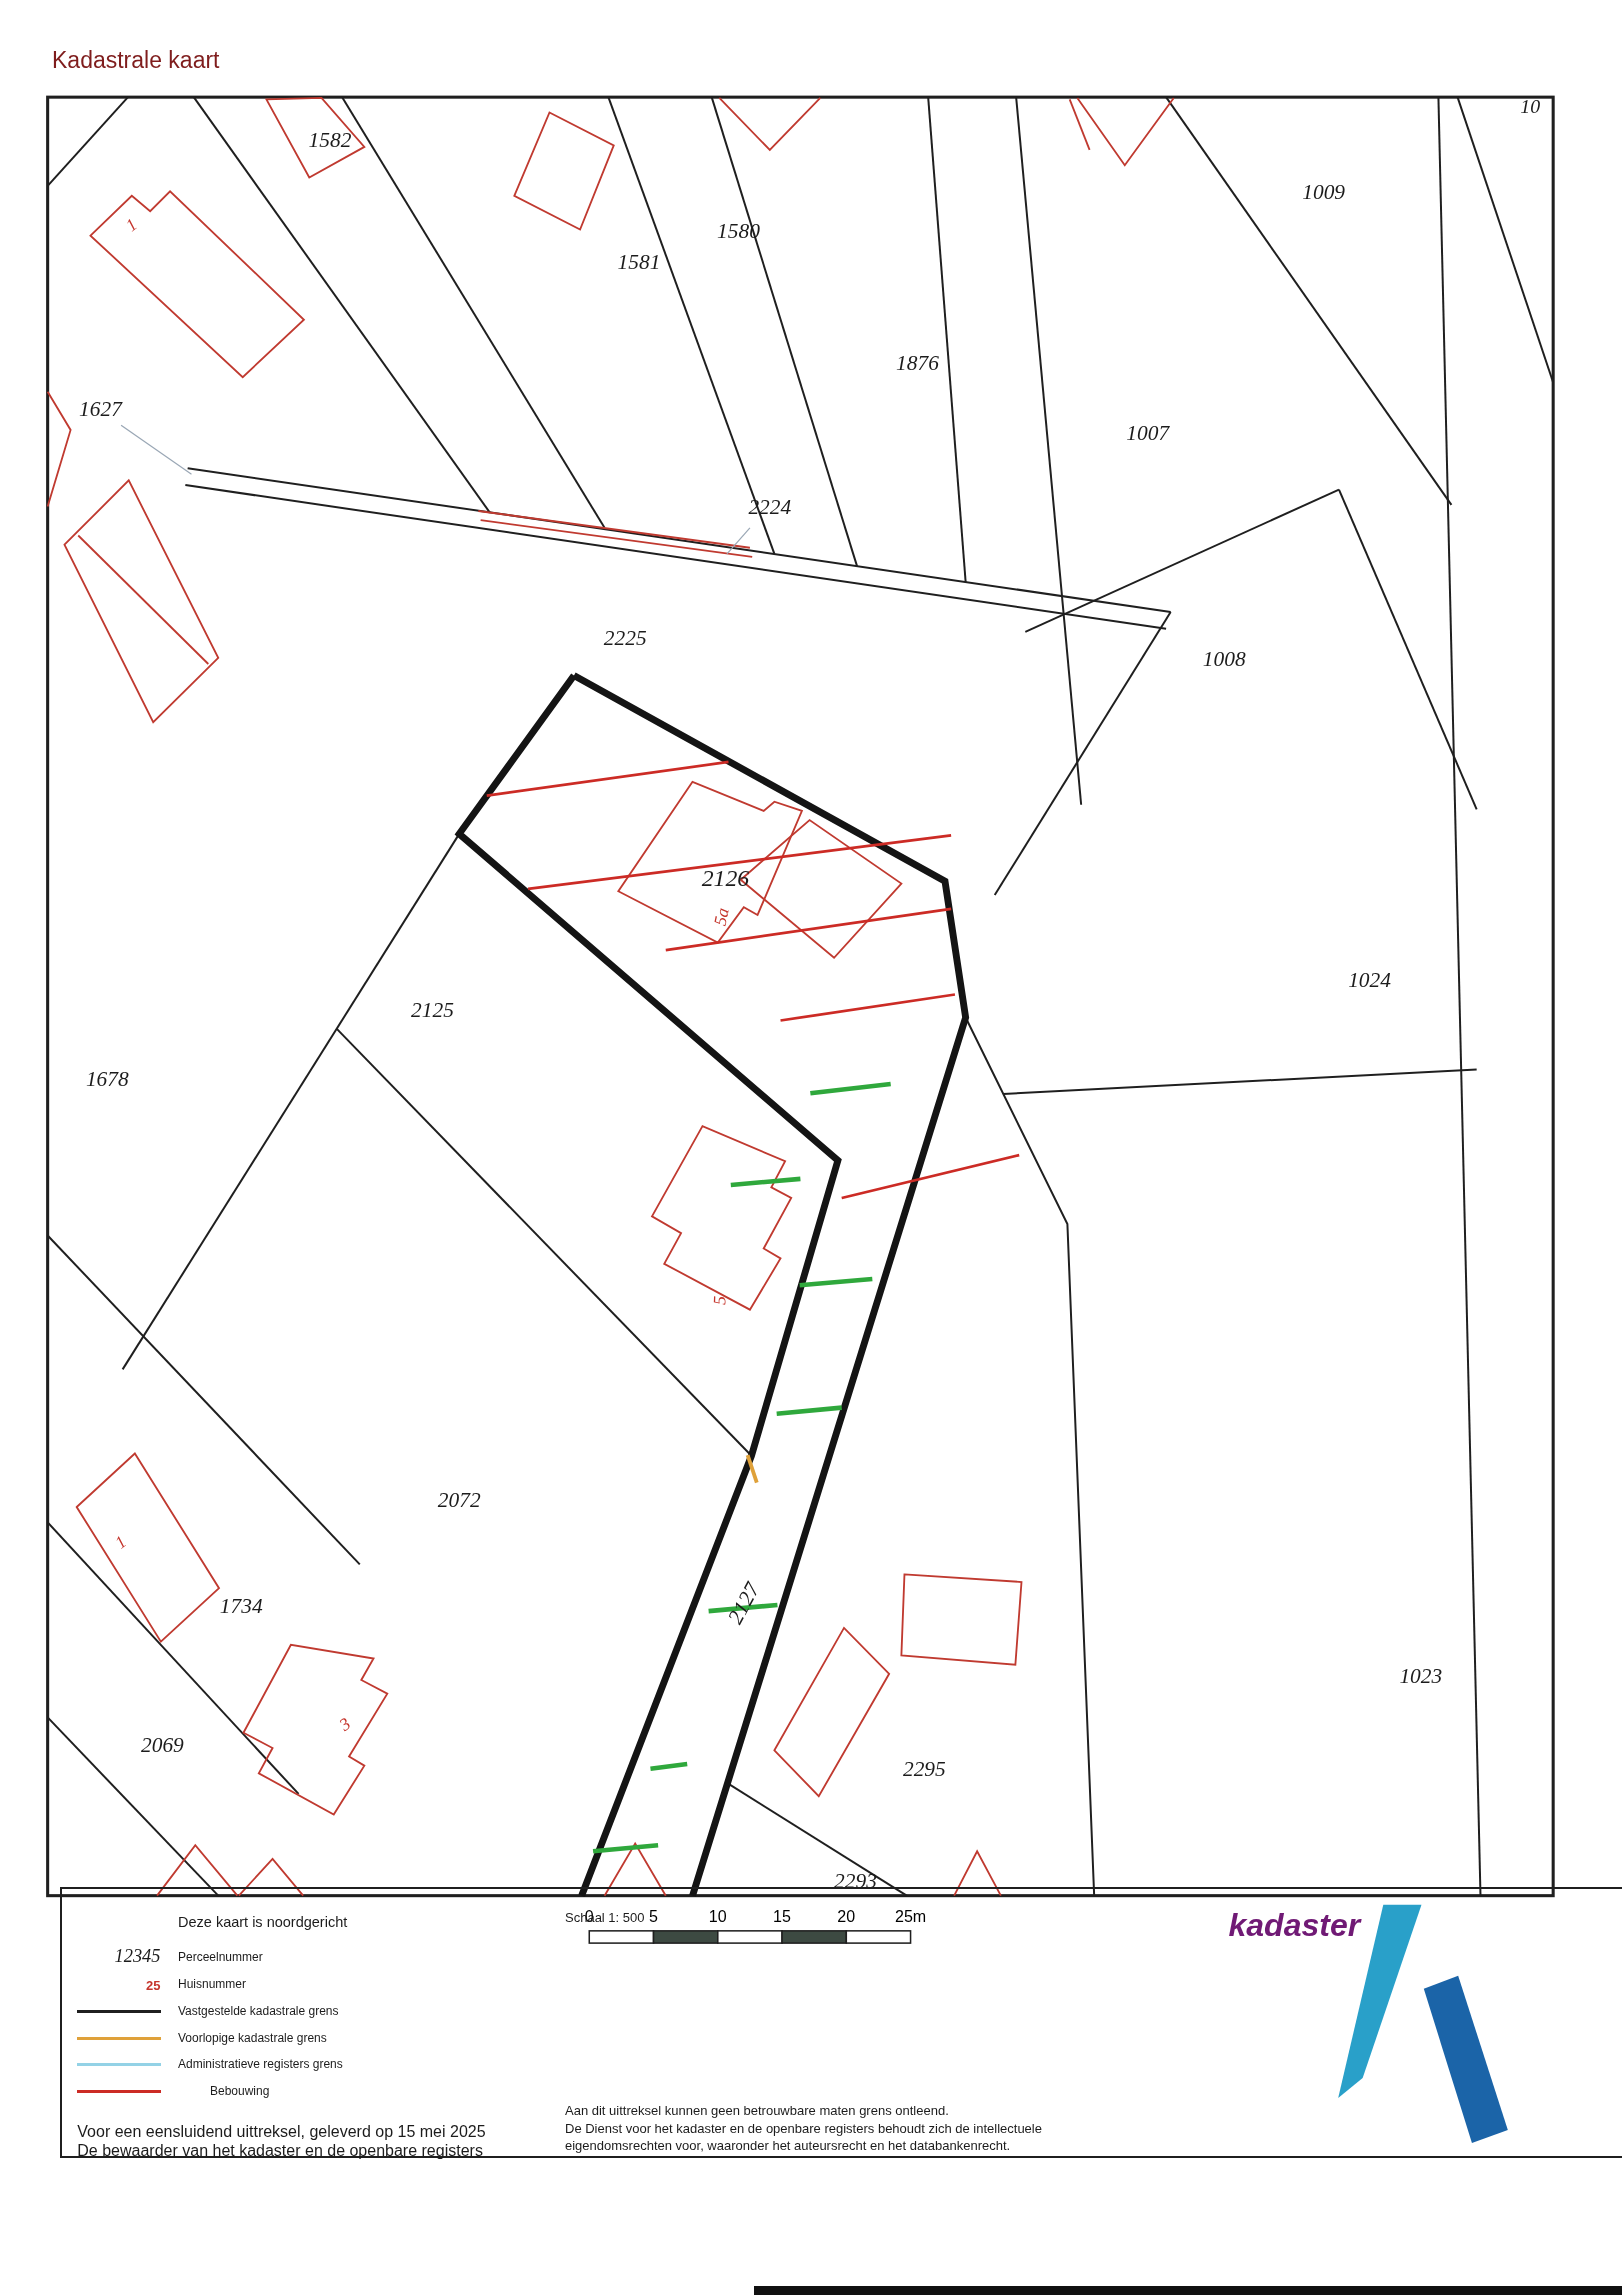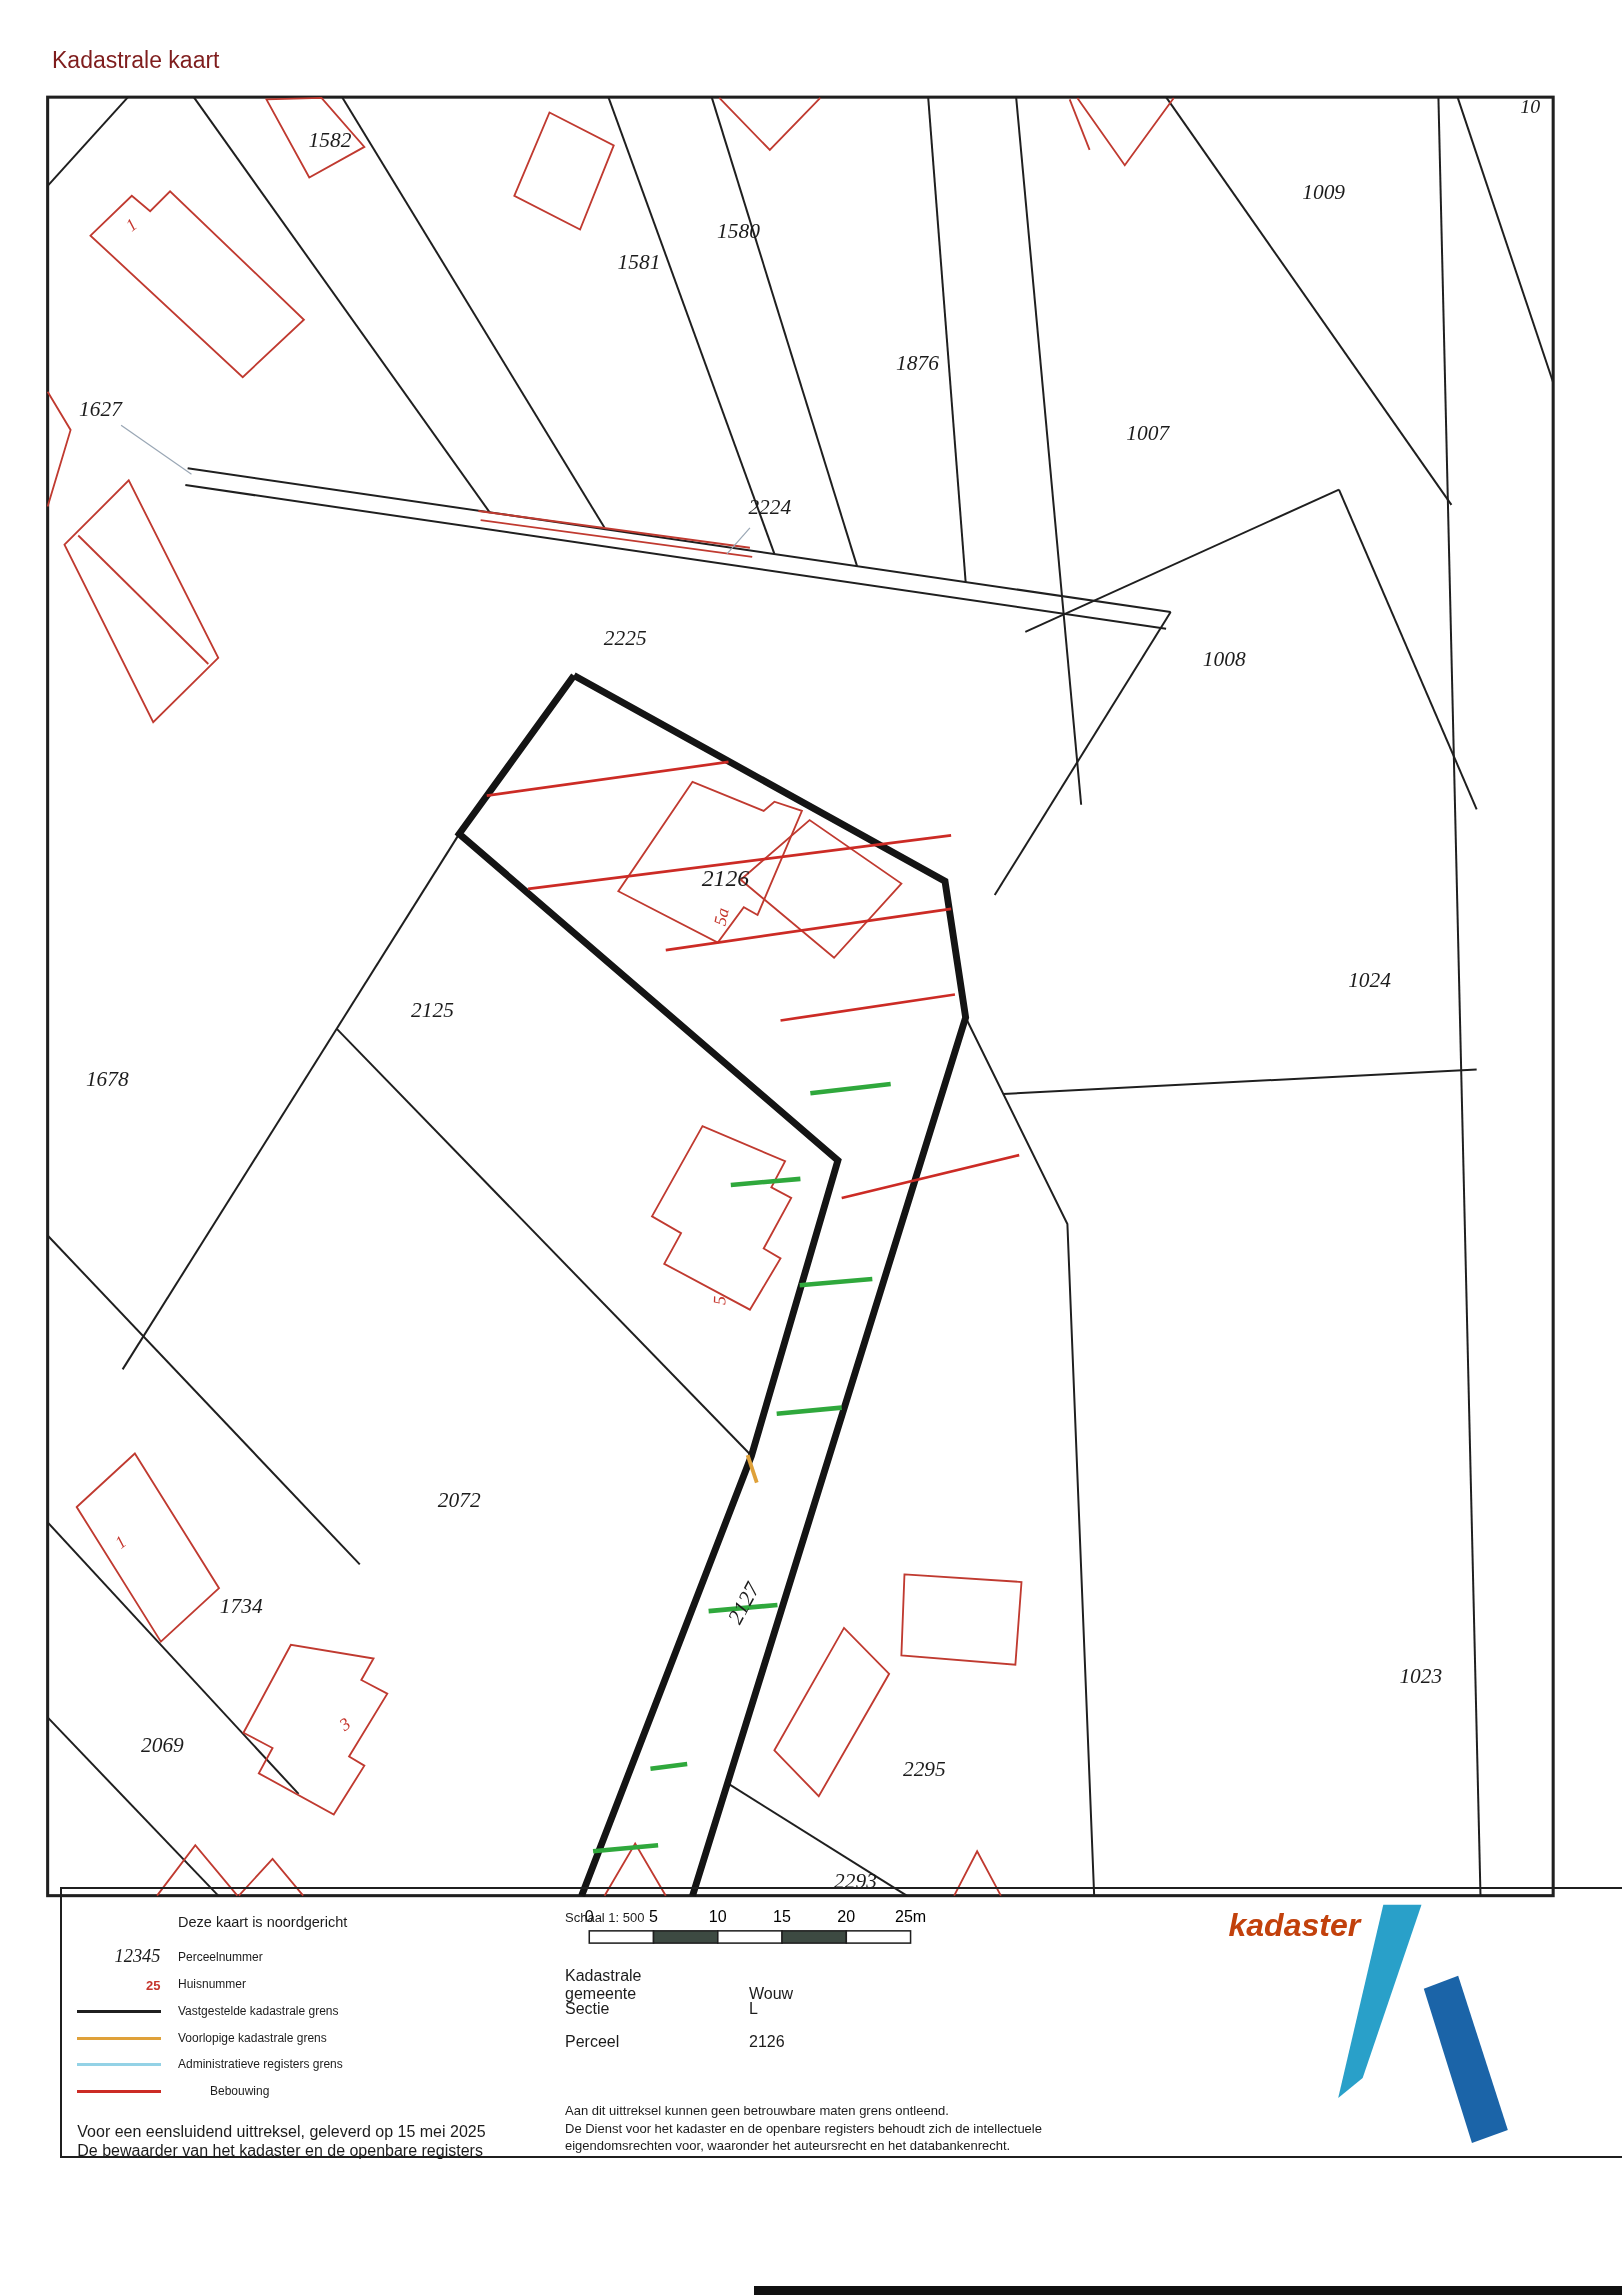--- a/index.html
+++ b/index.html
@@ -158,33 +158,28 @@
         <div class="leg-sample-line" style="top: 201px; background: rgb(204, 43, 37);"></div>
         <div class="leg-row" style="left: 116px; top: 195px; margin-left: 32px;">Bebouwing</div>
       </div>
 
     <div id="footer-note">
       <div>Voor een eensluidend uittreksel, geleverd op 15 mei 2025</div>
       <div>De bewaarder van het kadaster en de openbare registers</div>
     </div>
 
     <div id="schaal">Schaal 1: 500</div>
-    <div id="kv-table">
-        <div class="kv-row"><span class="kv-label">Kadastrale gemeente</span><span class="kv-value">Wouw</span></div>
-        <div class="kv-row"><span class="kv-label">Sectie</span><span class="kv-value">L</span></div>
-        <div class="kv-row"><span class="kv-label">Perceel</span><span class="kv-value">2126</span></div>
-      </div>
     <div id="disclaimer">
         <div>Aan dit uittreksel kunnen geen betrouwbare maten grens ontleend.</div>
         <div>De Dienst voor het kadaster en de openbare registers behoudt zich de intellectuele</div>
         <div>eigendomsrechten voor, waaronder het auteursrecht en het databankenrecht.</div>
       </div>
 
     <div id="logo">
-      <div id="logo-text" style="color: #c2410c;">kadaster</div>
+      <div id="logo-text" style="color: #701a75;">kadaster</div>
       <svg width="383" height="256" viewBox="0 0 500 335">
         <polygon id="logo-light" points="217,10 267,10 190,237 158,263" fill="#29a0c9"></polygon>
         <polygon id="logo-dark" points="270,120 315,103 380,305 333,322" fill="#1b64a8"></polygon>
       </svg>
     </div>
   </div>
 
   <div id="scan-bar"></div>
 </div>
 

